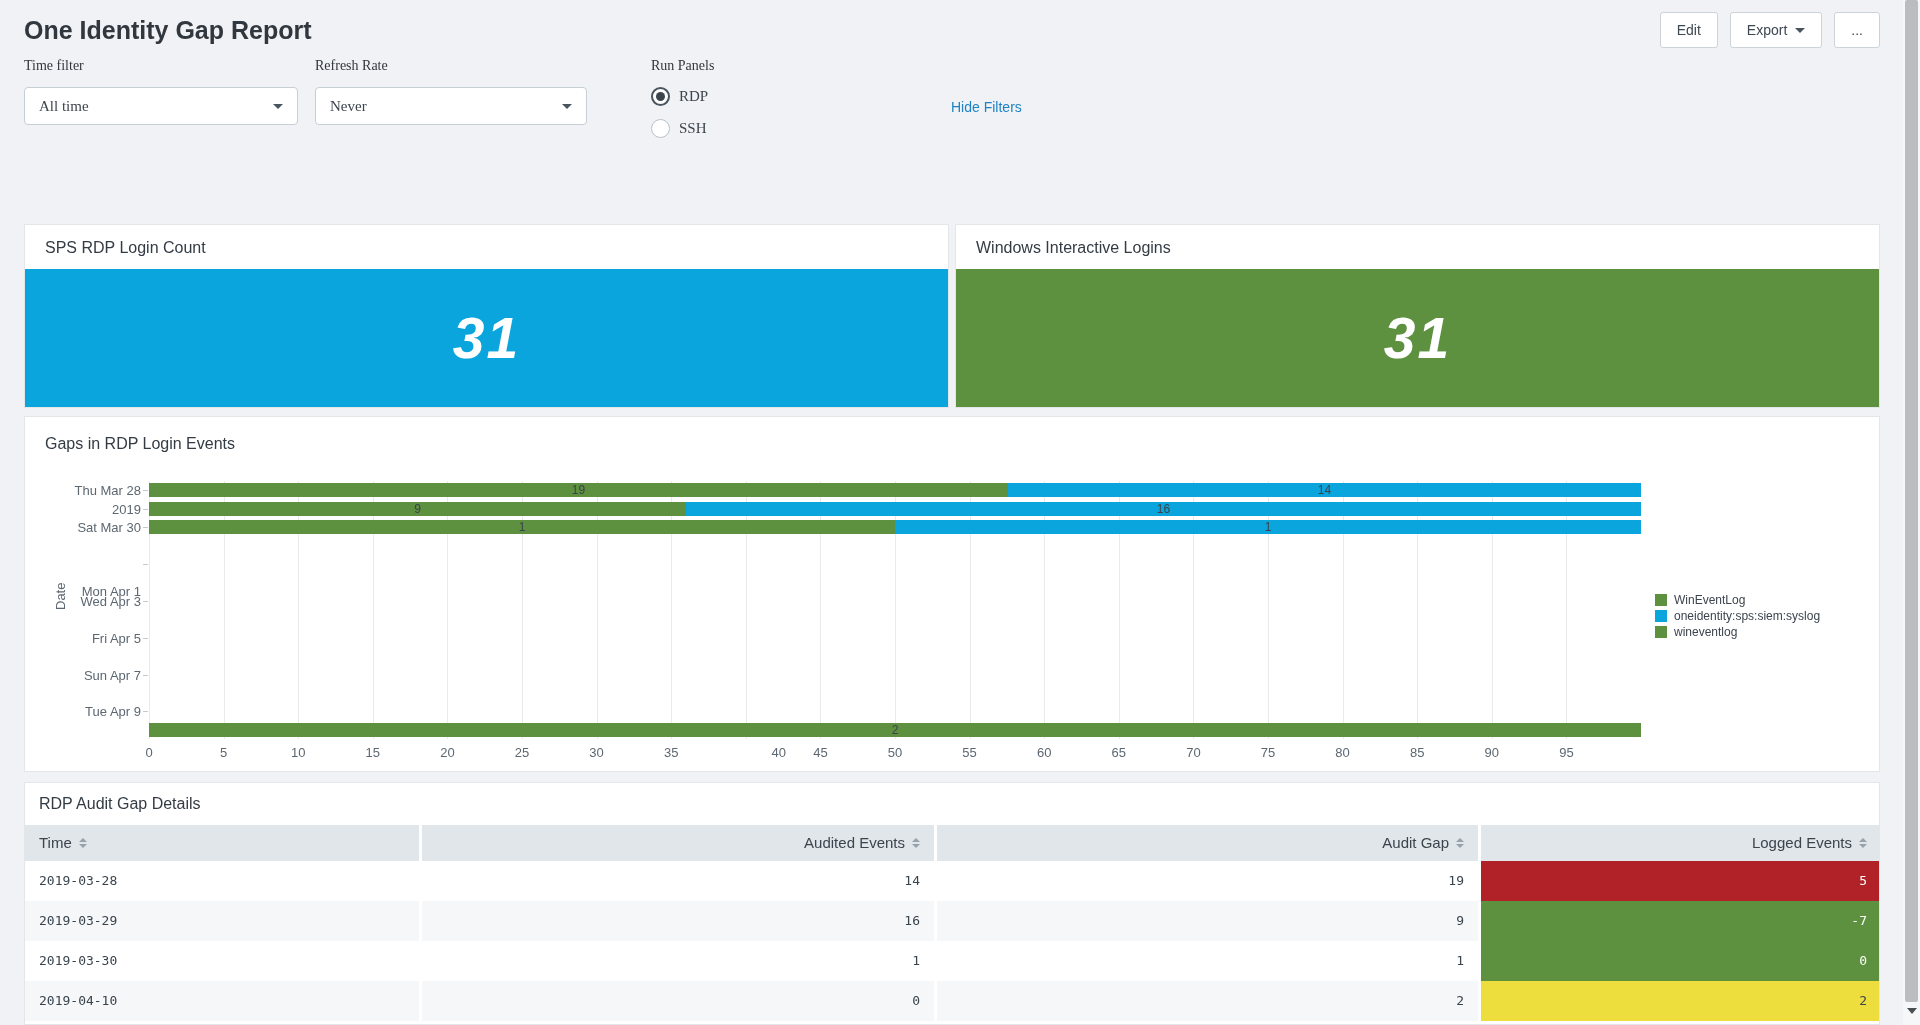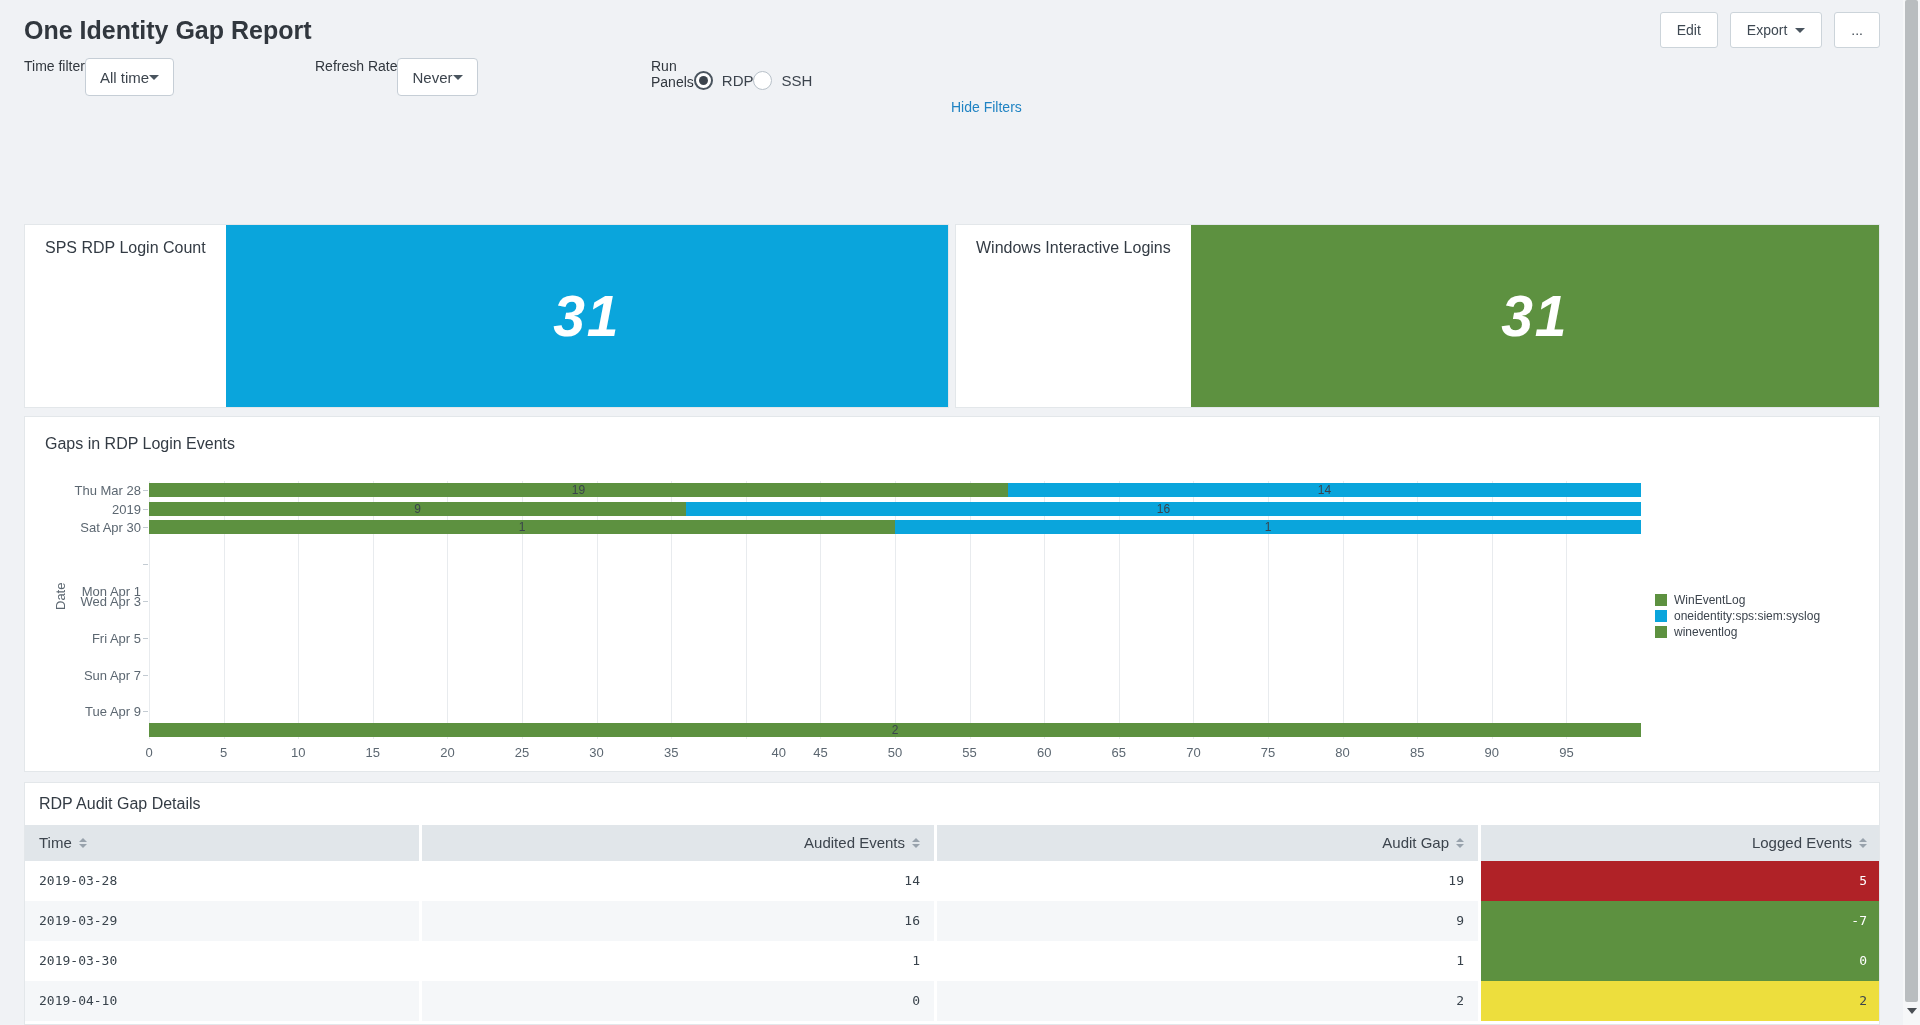--- a/index.html
+++ b/index.html
@@ -18,21 +18,21 @@
   .hdr-buttons { display:flex; gap:12px; }
   .btn {
     background:#fff; border:1px solid #ccd4da; border-radius:3px;
     font-size:14px; color:#3e4852; padding:9px 16px; cursor:pointer;
     display:flex; align-items:center; gap:8px; font-family:inherit;
   }
   .caret { width:0; height:0; border-left:5px solid transparent; border-right:5px solid transparent; border-top:5px solid #49545e; display:inline-block; }
 
   
   .filters { position:absolute; left:24px; top:58px; display:flex; }
-  .fgroup { display:flex; flex-direction:row; }
+  .fgroup { display:flex; flex-direction:column;font-family:Liberation Serif, serif; }
   .fgroup .flabel { font-size:14px; color:#31373e; margin-bottom:13px; }
   .g1 { width:274px; margin-right:17px; }
   .g2 { width:272px; margin-right:64px; }
   .g3 { width:150px; margin-right:150px; }
   .dropdown {
     height:38px; background:#fff; border:1px solid #c6ced6; border-radius:4px;
     display:flex; align-items:center; justify-content:space-between;
     padding:0 14px; font-size:15px; color:#3c444d; cursor:pointer;
   }
   .radio-row { display:flex; align-items:center; gap:9px; margin-bottom:13px; cursor:pointer; }
@@ -40,21 +40,21 @@
   .radio.checked { border:2px solid #4a545e; }
   .radio.checked::after { content:""; position:absolute; left:50%; top:50%; width:9px; height:9px; margin:-4.5px 0 0 -4.5px; border-radius:50%; background:#3c444d; }
   .radio-label { font-size:15px; color:#3c444d; }
   .link { font-size:14px; color:#1f83c3; padding-top:41px; cursor:pointer; text-decoration:none; }
 
   
   .panel { background:#fff; border:1px solid #e3e7ea; }
   .panel-title { font-size:16px; color:#333b44; }
 
   .sv-row { position:absolute; left:24px; top:224px; width:1856px; height:184px; display:flex; gap:6px; }
-  .sv-panel { flex:1; display:flex; flex-direction:row; }
+  .sv-panel { flex:1; display:flex; flex-direction:column; }
   .sv-panel .panel-title { padding:14px 20px 12px 20px; }
   .sv-value-area { flex:1; display:flex; align-items:center; justify-content:center; }
   .sv-value { font-size:57px; font-weight:bold; color:#fff; letter-spacing:2px;font-style:italic; }
 
   
   .chart-panel { position:absolute; left:24px; top:416px; width:1856px; height:356px; }
   .chart-panel .panel-title { padding:18px 20px 0 20px; }
   .plot {
     position:absolute; left:124px; top:64px; width:1492px; height:258px;
     background-image:repeating-linear-gradient(90deg,#e8ebee 0,#e8ebee 1px,transparent 1px,transparent 5%);
@@ -162,21 +162,21 @@
     </div>
   </div>
 </div>
 
 <div class="panel chart-panel">
   <div class="panel-title">Gaps in RDP Login Events</div>
   <div class="ylabel">Date</div>
   <div class="yticks" id="yticks">
       <div class="ytick" style="top: 9.21429px;">Thu Mar 28</div>
       <div class="ytick" style="top: 27.6429px;">2019</div>
-      <div class="ytick" style="top: 46.0714px;">Sat Apr 30</div>
+      <div class="ytick" style="top: 46.0714px;">Sat Mar 30</div>
       <div class="ytick" style="top: 82.9286px; margin-top: 27px;">Mon Apr 1</div>
       <div class="ytick" style="top: 119.786px;">Wed Apr 3</div>
       <div class="ytick" style="top: 156.643px;">Fri Apr 5</div>
       <div class="ytick" style="top: 193.5px;">Sun Apr 7</div>
       <div class="ytick" style="top: 230.357px;">Tue Apr 9</div>
     </div>
   <div class="plot" id="plot">
       <div class="ymark" style="top: 9.21429px;"></div>
       <div class="ymark" style="top: 27.6429px;"></div>
       <div class="ymark" style="top: 46.0714px;"></div>

